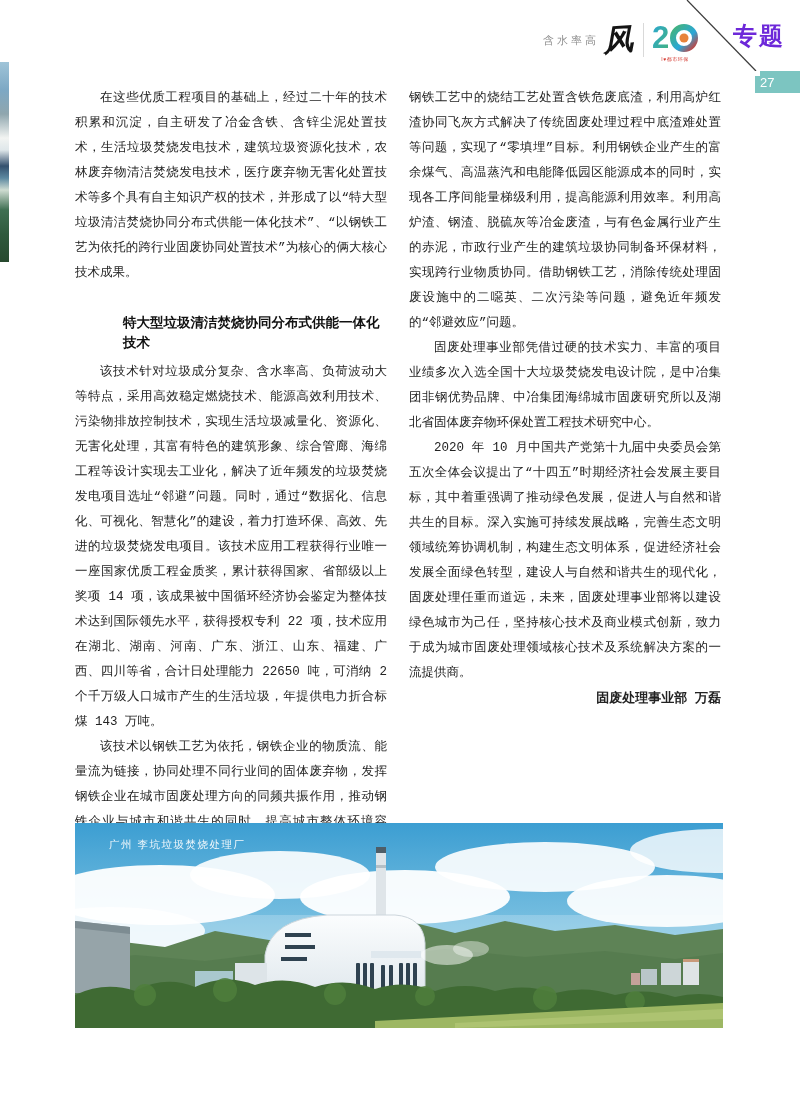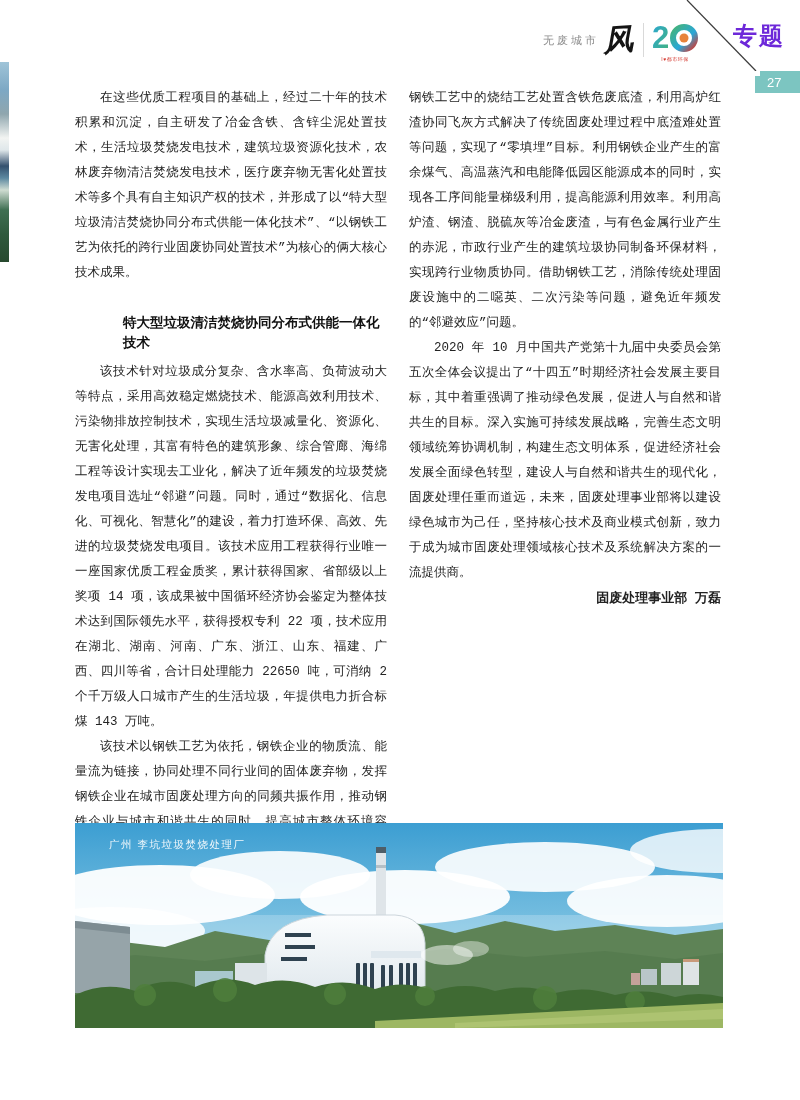--- a/index.html
+++ b/index.html
@@ -22,21 +22,21 @@
   .section-label{
     position:absolute;left:733px;top:20px;
     font-family:Liberation Serif, serif;font-weight:bold;
     font-size:24px;color:#6d28d9;letter-spacing:2px;
   }
   .header-line{position:absolute;left:600px;top:0;width:200px;height:100px;pointer-events:none;}
   .page-tab{
     position:absolute;left:755px;top:71px;width:45px;height:22px;
     background:#7cc5c1;color:#ffffff;
     font-family:"Liberation Sans","DejaVu Sans Mono",sans-serif;
-    font-size:13px;display:flex;align-items:center;padding-left:12px;box-sizing:border-box;
+    font-size:13px;display:flex;align-items:center;padding-left:5px;box-sizing:border-box;
   }
   .page-tab .notch{position:absolute;left:0;top:0;width:5px;height:5px;background:#ffffff;}
   
   .columns{
     position:absolute;left:75px;top:86px;width:647px;
     display:flex;gap:22px;
   }
   .col{width:312px;font-size:12.5px;line-height:25px;text-align:justify;}
   .col p{margin:0;text-indent:2em;font-family:Liberation Mono, monospace;}
   .col p.no-indent{text-indent:0;}
@@ -53,21 +53,21 @@
   
   .photo{position:absolute;left:75px;top:823px;width:648px;height:205px;}
   .photo svg{display:block;}
 </style>
 </head>
 <body>
 
 <div class="edge-sliver"></div>
 
 <div class="brand">
-  <span class="brand-name">无废城市</span>
+  <span class="brand-name">含水率高</span>
   <span class="calligraphy">风</span>
   <span class="brand-divider"></span>
   <span class="anniv">
     <svg width="46" height="36" viewBox="0 0 46 36">
       <defs>
         <linearGradient id="g2" x1="0" y1="0" x2="1" y2="1">
           <stop offset="0" stop-color="#2aa7d8"></stop>
             <stop offset="1" stop-color="#45b378"></stop>
         </linearGradient>
         <linearGradient id="g0" x1="0" y1="0" x2="1" y2="1">
@@ -97,20 +97,21 @@
 
 <div class="columns">
   <div class="col">
     <p>在这些优质工程项目的基础上，经过二十年的技术积累和沉淀，自主研发了冶金含铁、含锌尘泥处置技术，生活垃圾焚烧发电技术，建筑垃圾资源化技术，农林废弃物清洁焚烧发电技术，医疗废弃物无害化处置技术等多个具有自主知识产权的技术，并形成了以“特大型垃圾清洁焚烧协同分布式供能一体化技术”、“以钢铁工艺为依托的跨行业固废协同处置技术”为核心的俩大核心技术成果。</p>
     <h3>特大型垃圾清洁焚烧协同分布式供能一体化技术</h3>
     <p>该技术针对垃圾成分复杂、含水率高、负荷波动大等特点，采用高效稳定燃烧技术、能源高效利用技术、污染物排放控制技术，实现生活垃圾减量化、资源化、无害化处理，其富有特色的建筑形象、综合管廊、海绵工程等设计实现去工业化，解决了近年频发的垃圾焚烧发电项目选址“邻避”问题。同时，通过“数据化、信息化、可视化、智慧化”的建设，着力打造环保、高效、先进的垃圾焚烧发电项目。该技术应用工程获得行业唯一一座国家优质工程金质奖，累计获得国家、省部级以上奖项 14 项，该成果被中国循环经济协会鉴定为整体技术达到国际领先水平，获得授权专利 22 项，技术应用在湖北、湖南、河南、广东、浙江、山东、福建、广西、四川等省，合计日处理能力 22650 吨，可消纳 2 个千万级人口城市产生的生活垃圾，年提供电力折合标煤 143 万吨。</p>
     <p>该技术以钢铁工艺为依托，钢铁企业的物质流、能量流为链接，协同处理不同行业间的固体废弃物，发挥钢铁企业在城市固废处理方向的同频共振作用，推动钢铁企业与城市和谐共生的同时，提高城市整体环境容量。如依托</p>
   </div>
   <div class="col">
     <p class="no-indent">钢铁工艺中的烧结工艺处置含铁危废底渣，利用高炉红渣协同飞灰方式解决了传统固废处理过程中底渣难处置等问题，实现了“零填埋”目标。利用钢铁企业产生的富余煤气、高温蒸汽和电能降低园区能源成本的同时，实现各工序间能量梯级利用，提高能源利用效率。利用高炉渣、钢渣、脱硫灰等冶金废渣，与有色金属行业产生的赤泥，市政行业产生的建筑垃圾协同制备环保材料，实现跨行业物质协同。借助钢铁工艺，消除传统处理固废设施中的二噁英、二次污染等问题，避免近年频发的“邻避效应”问题。</p>
+    <p>固废处理事业部凭借过硬的技术实力、丰富的项目业绩多次入选全国十大垃圾焚烧发电设计院，是中冶集团非钢优势品牌、中冶集团海绵城市固废研究所以及湖北省固体废弃物环保处置工程技术研究中心。</p>
     <p>2020 年 10 月中国共产党第十九届中央委员会第五次全体会议提出了“十四五”时期经济社会发展主要目标，其中着重强调了推动绿色发展，促进人与自然和谐共生的目标。深入实施可持续发展战略，完善生态文明领域统筹协调机制，构建生态文明体系，促进经济社会发展全面绿色转型，建设人与自然和谐共生的现代化，固废处理任重而道远，未来，固废处理事业部将以建设绿色城市为己任，坚持核心技术及商业模式创新，致力于成为城市固废处理领域核心技术及系统解决方案的一流提供商。</p>
     <p class="byline">固废处理事业部 万磊</p>
   </div>
 </div>
 
 <div class="photo">
   <svg viewBox="0 0 648 205" width="648" height="205" preserveAspectRatio="none">
     <defs>
       <linearGradient id="sky" x1="0" y1="0" x2="0" y2="1">
         <stop offset="0" stop-color="#3c9ed2"></stop>

